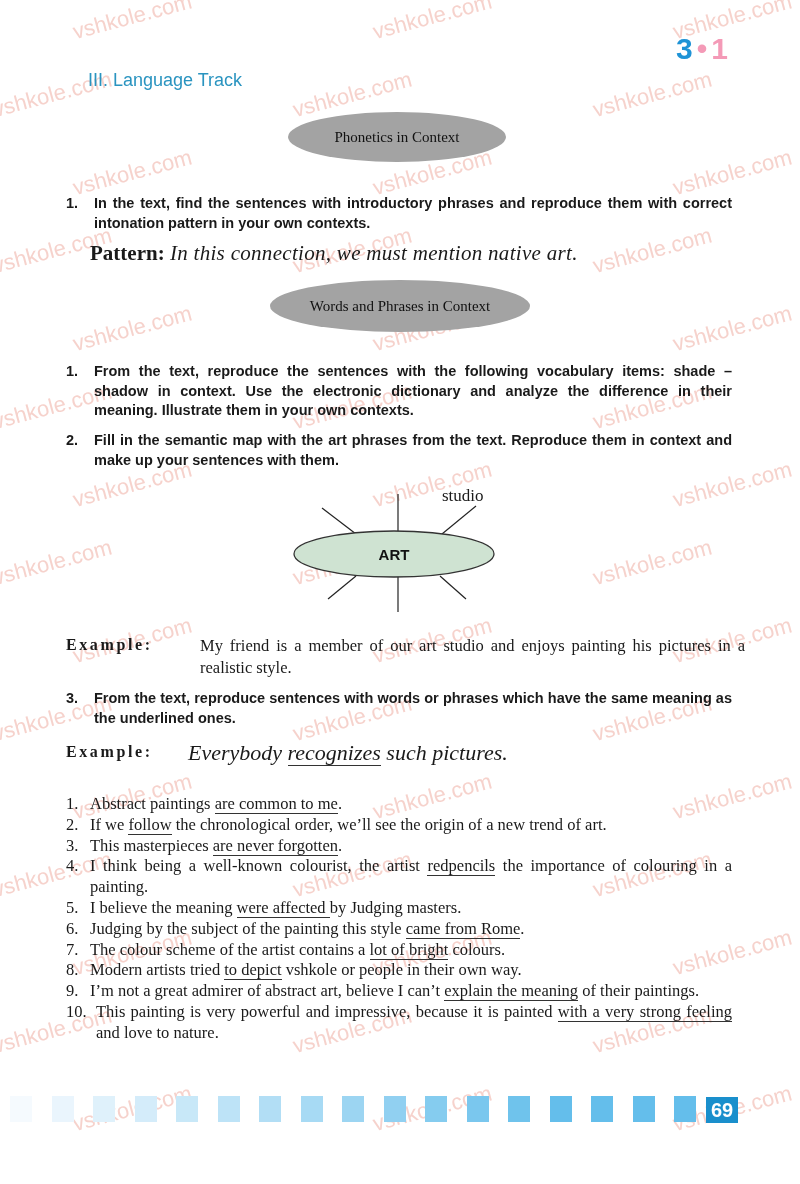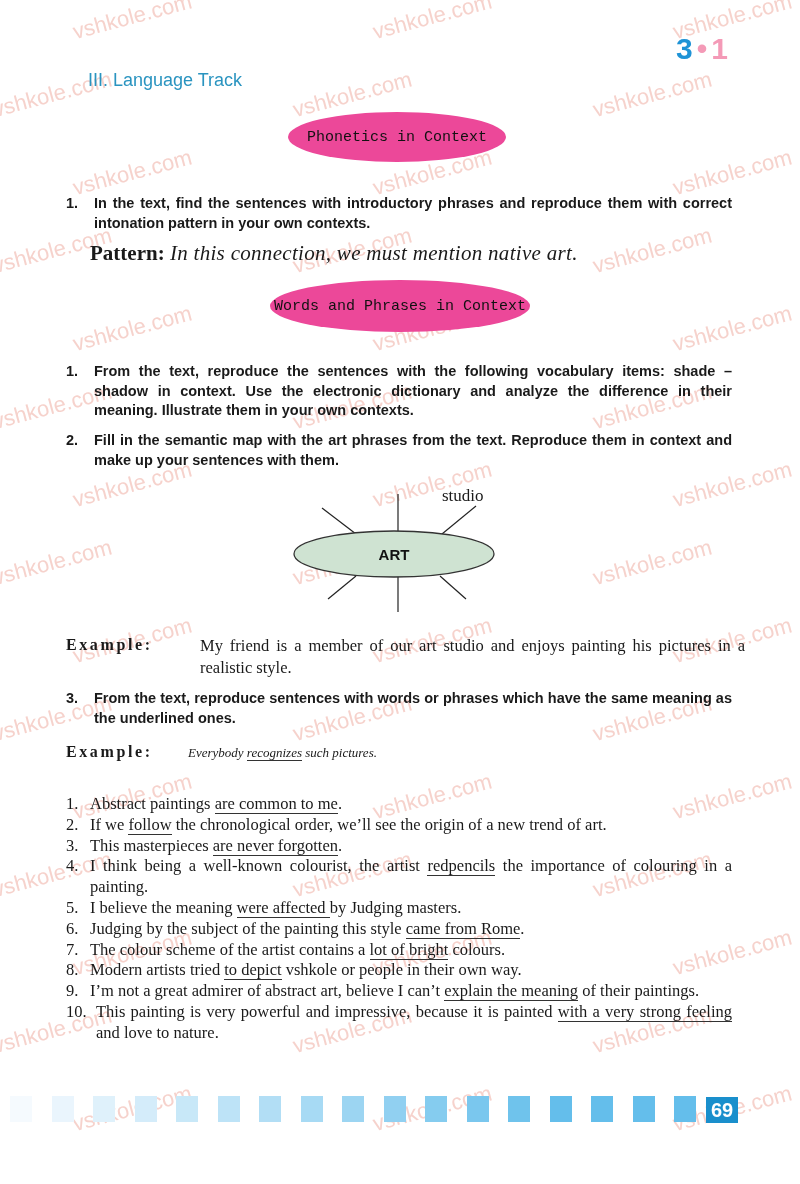--- a/index.html
+++ b/index.html
@@ -13,22 +13,22 @@
     font-size: 22px; transform: rotate(-15deg); transform-origin: left top;
     pointer-events: none; white-space: nowrap; z-index: 0;
   }
   .abs { position: absolute; z-index: 1; }
   .chapter-mark { left: 676px; top: 34px; font-family: "Liberation Sans", sans-serif; font-weight: bold; font-size: 30px; line-height: 30px; }
   .chapter-mark .num { color: #1e93d6; }
   .chapter-mark .dot { color: #f49ab7; margin: 0 4px; }
   .chapter-mark .sub { color: #f49ab7; }
   .section-title { left: 88px; top: 70px; font-family: "Liberation Sans", sans-serif; font-weight: normal; font-size: 18px; color: #2a94c0; }
   .pill {
-    background: #ec4899; border-radius: 50%;
-    font-family: Liberation Mono, monospace; font-size: 15px; color: #111;
+    background: #a3a3a3; border-radius: 50%;
+    font-family: Liberation Serif, serif; font-size: 15px; color: #111;
     display: flex; align-items: center; justify-content: center;
   }
   .pill-phon { left: 288px; top: 112px; width: 218px; height: 50px; }
   .pill-words { left: 270px; top: 280px; width: 260px; height: 52px; }
   .task {
     font-family: "Liberation Sans", sans-serif; font-weight: bold; font-size: 14.5px;
     line-height: 19.5px; color: #1a1a1a; text-align: justify;
   }
   .task .n { position: absolute; left: 0; top: 0; }
   .task .t { display: block; margin-left: 28px; }
@@ -36,21 +36,21 @@
   .t2 { left: 66px; top: 362px; width: 666px; }
   .t3 { left: 66px; top: 431px; width: 666px; }
   .t4 { left: 66px; top: 689px; width: 666px; }
   .pattern { left: 90px; top: 241px; font-size: 21px; }
   .pattern b { font-weight: bold; }
   .pattern i { font-style: italic; letter-spacing: 0.3px; }
   .example-label { font-weight: bold; letter-spacing: 2.6px; font-size: 16px; }
   .ex1-label { left: 66px; top: 636px; }
   .ex1-text { left: 200px; top: 635px; width: 545px; font-size: 16.5px; line-height: 22px; text-align: justify; }
   .ex2-label { left: 66px; top: 743px; }
-  .ex2-text { left: 188px; top: 742px; width: 545px; font-style: italic; font-size: 13px; line-height: 21px; }
+  .ex2-text { left: 188px; top: 742px; width: 545px; font-style: italic; font-size: 22px; line-height: 21px; }
   u { text-decoration: none; border-bottom: 1.5px solid #333; }
   .list { left: 66px; top: 794px; width: 666px; font-size: 16.5px; line-height: 20.8px; }
   .list .row { position: relative; padding-left: 24px; text-align: justify; }
   .list .row .num { position: absolute; left: 0; top: 0; }
   .list .row.wide { padding-left: 30px; }
   .bottom-bar { left: 0; top: 1096px; width: 800px; height: 28px; }
   .bar-sq { position: absolute; top: 0; width: 22px; height: 26px; }
   .page-num {
     position: absolute; left: 706px; top: 1097px; width: 32px; height: 26px;
     background: #1a8fcc; color: #fff; font-family: "Liberation Sans", sans-serif;

